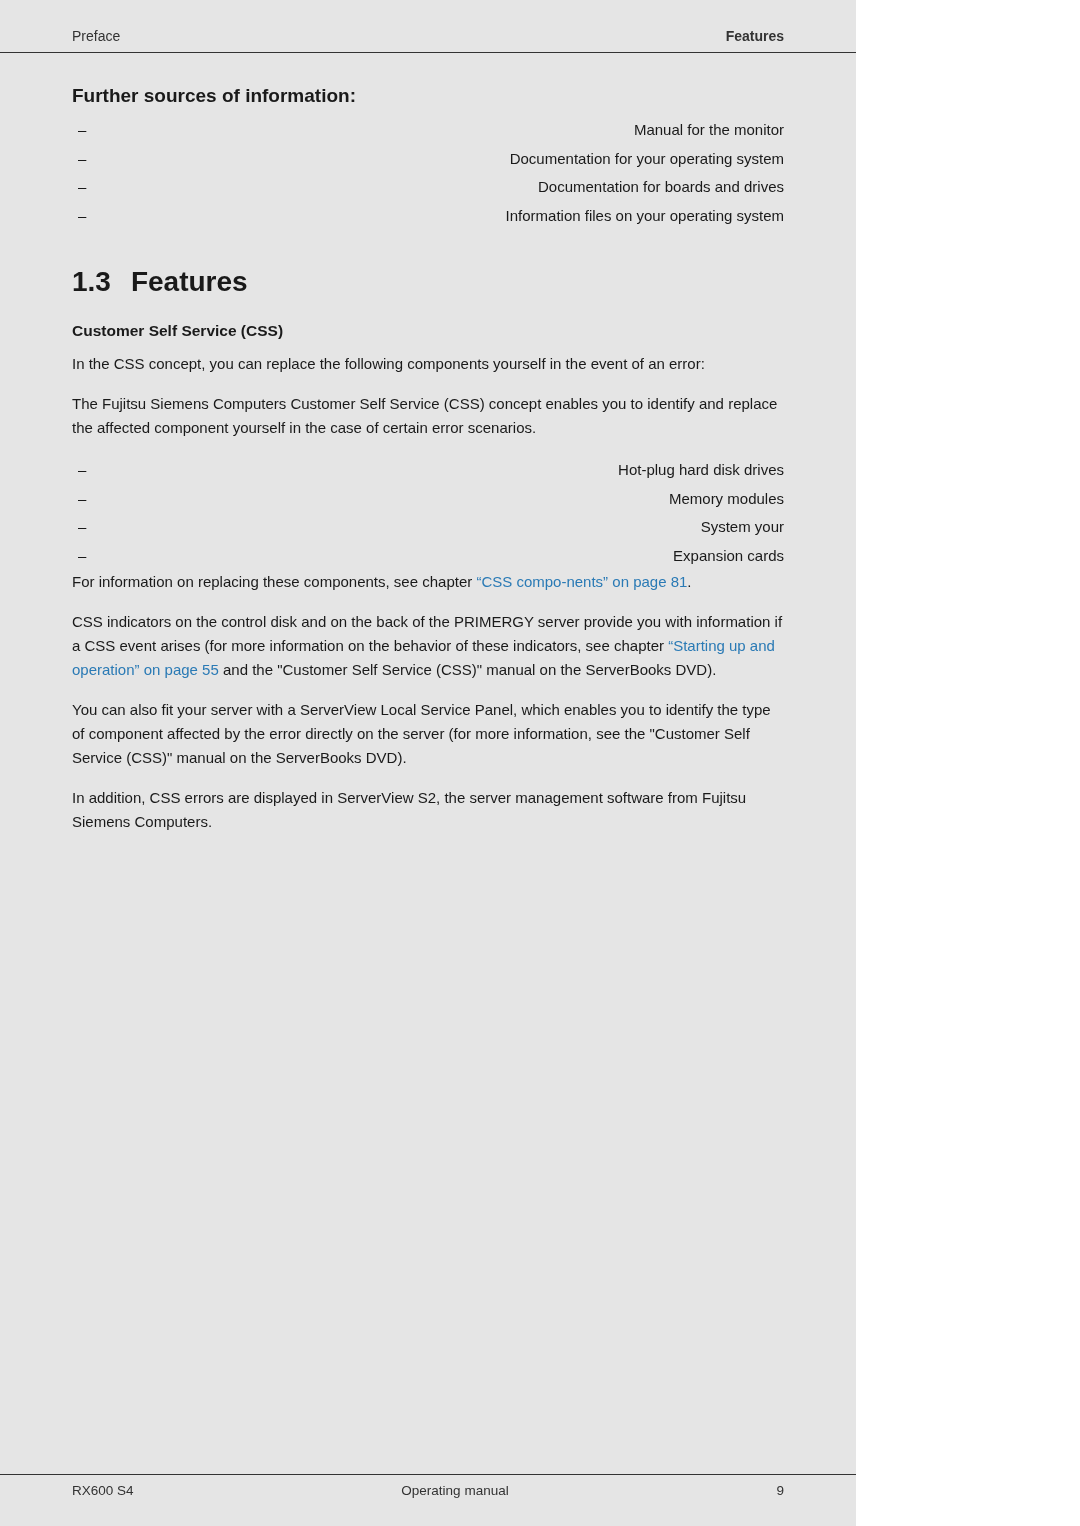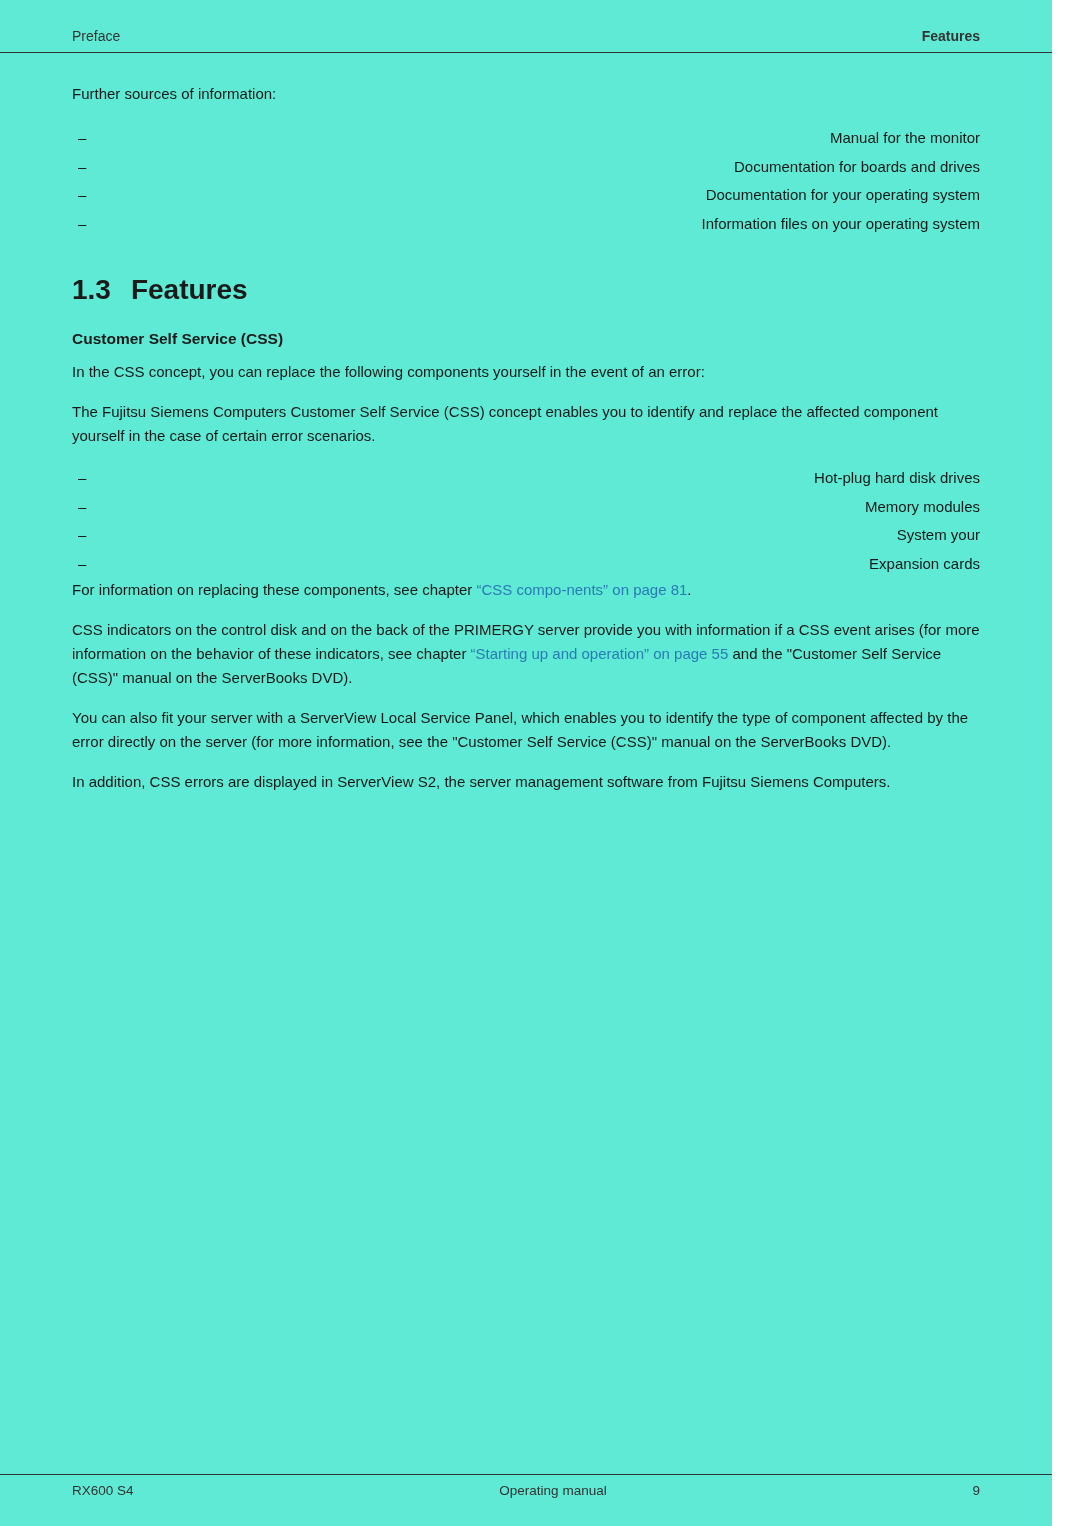--- a/index.html
+++ b/index.html
@@ -11,25 +11,25 @@
     body {
       background: #fff;
       font-family: Arial, Helvetica, sans-serif;
       font-size: 15px;
       color: #1a1a1a;
       width: 1080px;
       min-height: 1526px;
     }
 
     .page {
-      width: 1052px;
+      width: 856px;
       min-height: 1526px;
       padding: 0;
       position: relative;
-      background: #5eead4;
+      background: #e5e5e5;
     }
 
     
     .page-header {
       display: flex;
       justify-content: space-between;
       align-items: flex-end;
       padding: 28px 72px 8px 72px;
       border-bottom: 1px solid #333;
     }
@@ -49,23 +49,23 @@
     .page-content {
       padding: 32px 72px 40px 72px;
     }
 
     
     .further-sources {
       margin-bottom: 36px;
     }
 
     .further-sources-title {
-      font-weight: normal;
-      font-size: 15px;
-      margin-bottom: 22px;
+      font-weight: bold;
+      font-size: 19px;
+      margin-bottom: 9px;
     }
 
     .bullet-list {
       list-style: none;
       padding: 0;
       margin: 0;
     }
 
     .bullet-list li {
       padding: 3px 0 3px 28px;
@@ -159,24 +159,24 @@
 
   <div class="page-content">
 
     <div class="further-sources">
       <div class="further-sources-title">Further sources of information:</div>
       <ul class="bullet-list">
         <li>
           <span>Manual for the monitor</span>
         </li>
         <li>
+          <span>Documentation for your operating system</span>
+        </li>
+        <li>
           <span>Documentation for boards and drives</span>
-        </li>
-        <li>
-          <span>Documentation for your operating system</span>
         </li>
         <li>
           <span>Information files on your operating system</span>
         </li>
       </ul>
     </div>
 
     <h2 class="section-heading">
       <span class="section-number">1.3</span><span>Features</span>
     </h2>

